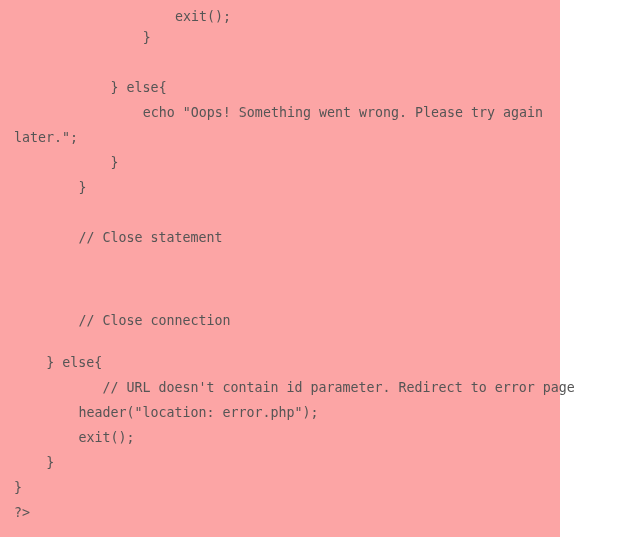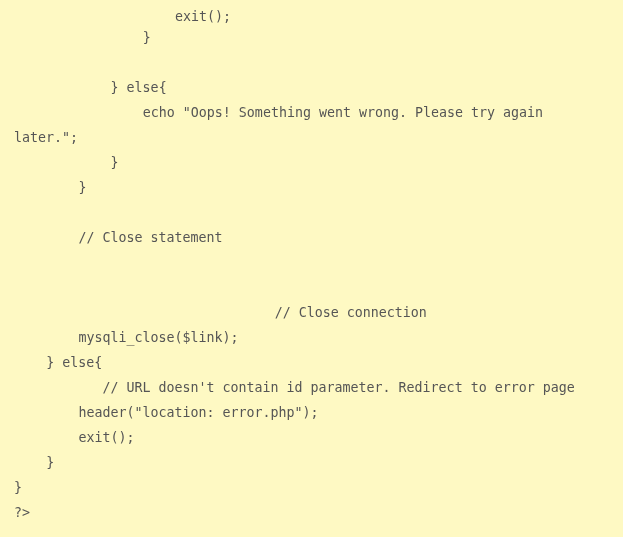--- a/index.html
+++ b/index.html
@@ -9,23 +9,23 @@
     background: #ffffff;
   }
   body {
     width: 623px;
     height: 537px;
     overflow: hidden;
     font-family: "DejaVu Sans Mono", "Liberation Mono", monospace;
   }
   #code-block {
     position: relative;
-    width: 623px;
+    width: 560px;
     height: 537px;
-    background: #fef9c3;
+    background: #fca5a5;
     box-sizing: border-box;
     padding: 12px;
   }
   .code-line {
     position: absolute;
     left: 0;
     width: 623px;
     height: 25px;
     line-height: 25px;
     font-size: 13.3px;
@@ -50,22 +50,21 @@
     <div class="code-line" style="top: 50px;"><span class="pad" style="width: 14px;"></span><span></span></div>
     <div class="code-line" style="top: 75px;"><span class="pad" style="width: 110.6px;"></span><span>} else{</span></div>
     <div class="code-line" style="top: 100px;"><span class="pad" style="width: 142.8px;"></span><span>echo "Oops! Something went wrong. Please try again</span></div>
     <div class="code-line" style="top: 125px;"><span class="pad" style="width: 14px;"></span><span>later.";</span></div>
     <div class="code-line" style="top: 150px;"><span class="pad" style="width: 110.6px;"></span><span>}</span></div>
     <div class="code-line" style="top: 175px;"><span class="pad" style="width: 78.4px;"></span><span>}</span></div>
     <div class="code-line" style="top: 200px;"><span class="pad" style="width: 14px;"></span><span></span></div>
     <div class="code-line" style="top: 225px;"><span class="pad" style="width: 78.4px;"></span><span>// Close statement</span></div>
     <div class="code-line" style="top: 250px;"><span class="pad" style="width: 78.4px;"></span></div>
     <div class="code-line" style="top: 275px;"><span class="pad" style="width: 14px;"></span><span></span></div>
-    <div class="code-line" style="top: 300px; text-align: center;"><span class="pad" style="width: 78.4px;"></span><span>// Close connection</span></div>
-    <div class="code-line" style="top: 325px;"><span class="pad" style="width: 78.4px;"></span><span>mysqli_close($link);</span></div>
+    <div class="code-line" style="top: 308px;"><span class="pad" style="width: 78.4px;"></span><span>// Close connection</span></div>
     <div class="code-line" style="top: 350px;"><span class="pad" style="width: 46.2px;"></span><span>} else{</span></div>
     <div class="code-line" style="top: 375px; margin-left: 24px;"><span class="pad" style="width: 78.4px;"></span><span>// URL doesn't contain id parameter. Redirect to error page</span></div>
     <div class="code-line" style="top: 400px;"><span class="pad" style="width: 78.4px;"></span><span>header("location: error.php");</span></div>
     <div class="code-line" style="top: 425px;"><span class="pad" style="width: 78.4px;"></span><span>exit();</span></div>
     <div class="code-line" style="top: 450px;"><span class="pad" style="width: 46.2px;"></span><span>}</span></div>
     <div class="code-line" style="top: 475px;"><span class="pad" style="width: 14px;"></span><span>}</span></div>
     <div class="code-line" style="top: 500px;"><span class="pad" style="width: 14px;"></span><span>?&gt;</span></div>
   </div>
 
 </body></html>

